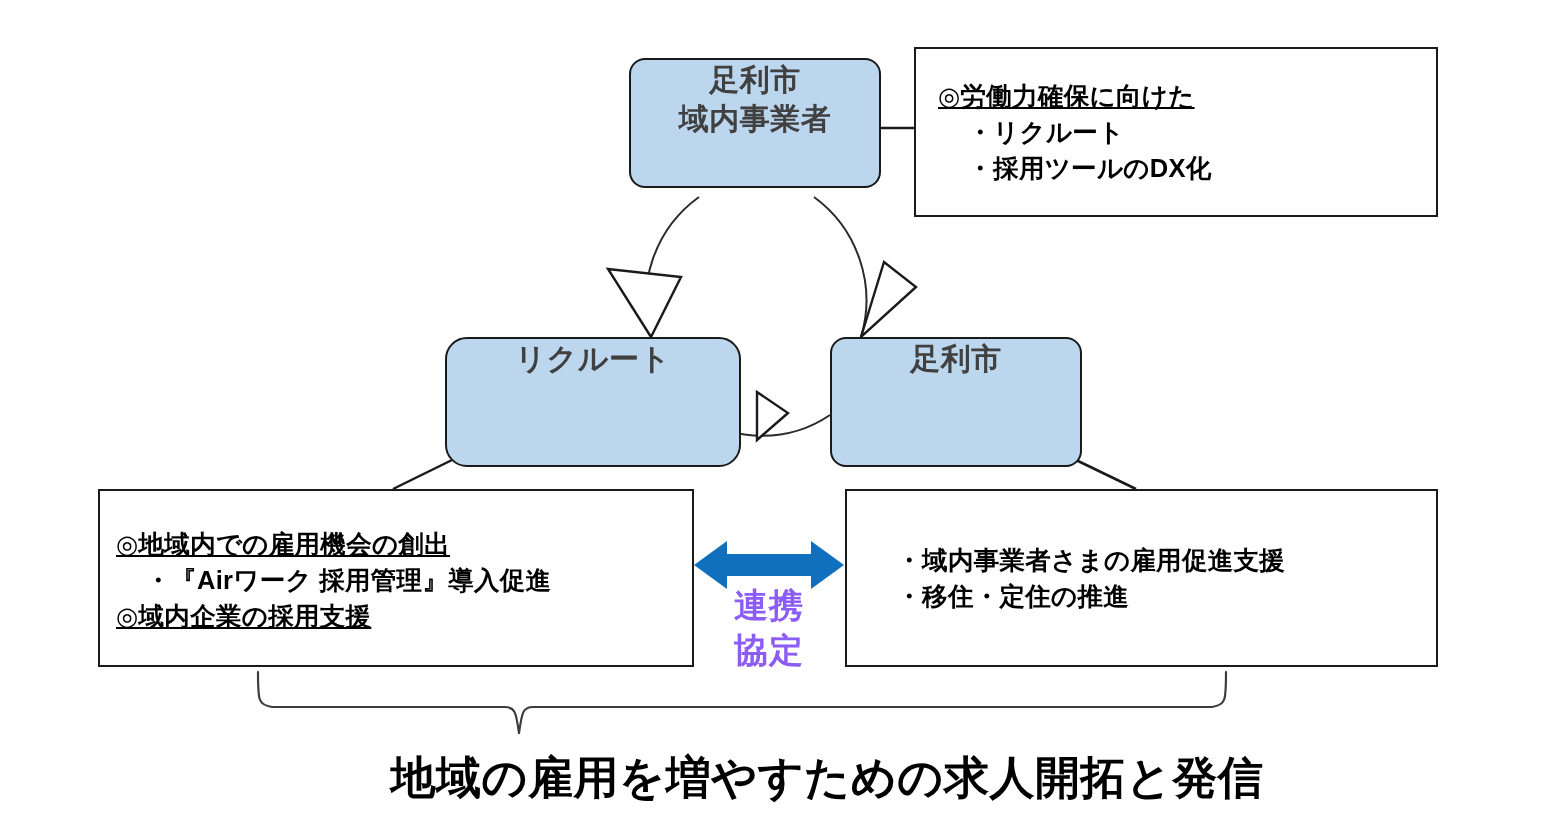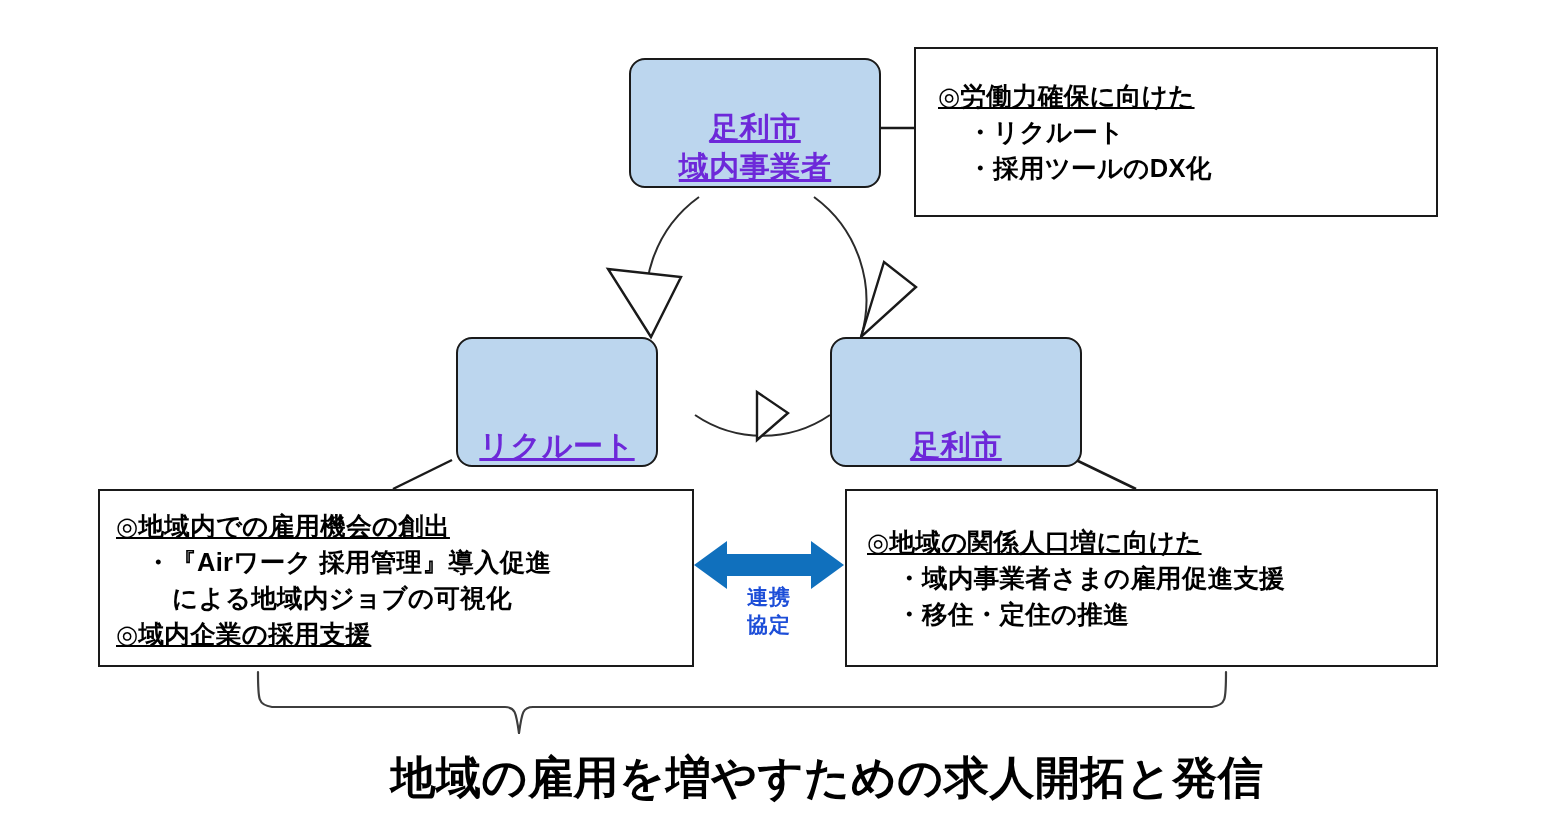--- a/index.html
+++ b/index.html
@@ -28,34 +28,33 @@
 
   
   .node {
     position: absolute;
     background: #bcd6ee;
     border: 2.5px solid #1a1a1a;
     border-radius: 16px;
     display: flex;
     flex-direction: column;
     align-items: center;
-    justify-content: flex-end;
+    justify-content: flex-start;
     box-sizing: border-box;
-    color: #6d28d9;
+    color: #404040;
     font-weight: bold;
     font-size: 30px;
     line-height: 1.30;
     letter-spacing: 0.5px;
     text-align: center;
-    text-decoration: underline;
   }
   .node-line { display: block; white-space: nowrap; }
 
   #node-top    { left: 629px; top: 58px;  width: 252px; height: 130px; }
-  #node-left   { left: 456px; top: 337px; width: 202px; height: 130px; }
+  #node-left   { left: 445px; top: 337px; width: 296px; height: 130px; border-radius: 22px; }
   #node-right  { left: 830px; top: 337px; width: 252px; height: 130px; }
 
   
   .callout {
     position: absolute;
     background: #ffffff;
     border: 2.5px solid #1a1a1a;
     box-sizing: border-box;
     color: #000000;
     font-weight: bold;
@@ -76,23 +75,23 @@
   #callout-right { left: 845px; top: 489px; width: 593px; height: 178px; padding: 0 0 0 20px; }
 
   
   #pact-label {
     position: absolute;
     left: 716px;
     top: 583px;
     width: 106px;
     text-align: center;
     font-weight: bold;
-    font-size: 21px;
+    font-size: 34px;
     line-height: 1.33;
-    color: #1d4ed8;
+    color: #8b5cf6;
     letter-spacing: 1px;
   }
   #pact-label .ln { display: block; }
 
   
   #bottom-caption {
     position: absolute;
     left: 0;
     top: 748px;
     width: 1566px;
@@ -169,26 +168,24 @@
 
   <div id="callout-top" class="callout">
     <span class="ln u">◎労働力確保に向けた</span>
     <span class="ln indent1">・リクルート</span>
     <span class="ln indent1">・採用ツールのDX化</span>
   </div>
 
   <div id="callout-left" class="callout">
     <span class="ln u">◎地域内での雇用機会の創出</span>
     <span class="ln indent1">・『Airワーク 採用管理』導入促進</span>
-    <span class="ln indent2">による地域内ジョブの可視化</span>
     <span class="ln u">◎域内企業の採用支援</span>
   </div>
 
   <div id="callout-right" class="callout">
-    <span class="ln u">◎地域の関係人口増に向けた</span>
     <span class="ln indent1">・域内事業者さまの雇用促進支援</span>
     <span class="ln indent1">・移住・定住の推進</span>
   </div>
 
   <div id="pact-label">
     <span class="ln">連携</span>
     <span class="ln">協定</span>
   </div>
 
   <div id="bottom-caption">地域の雇用を増やすための求人開拓と発信</div>

